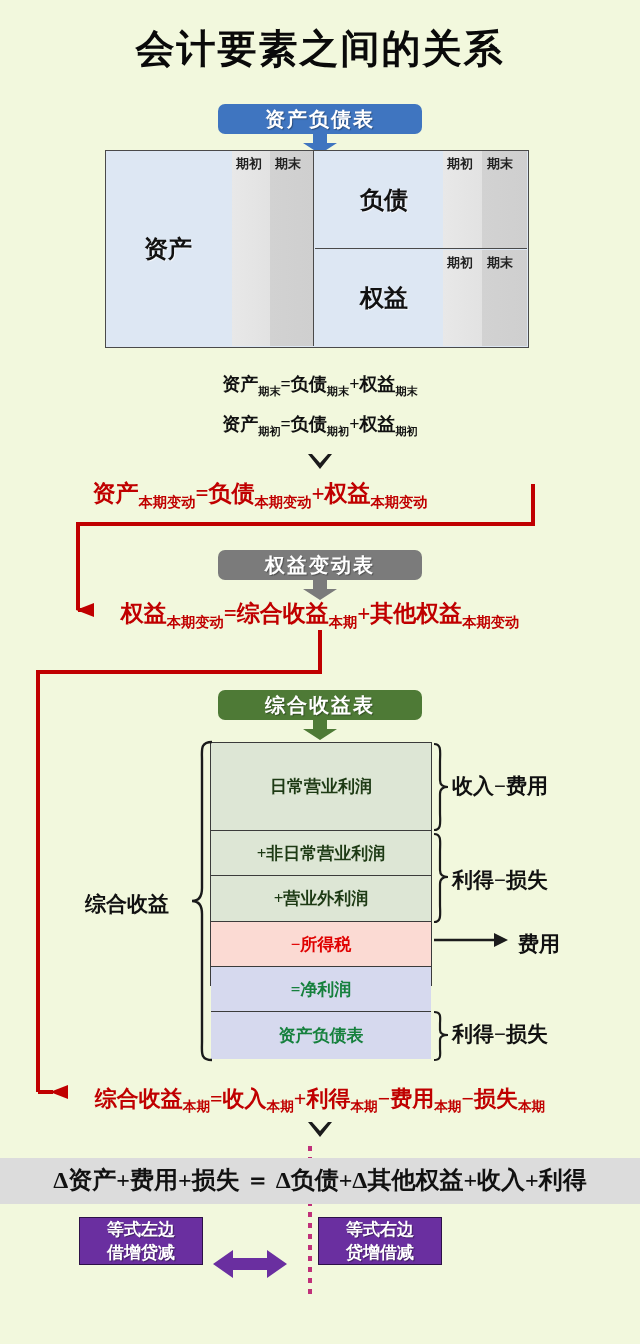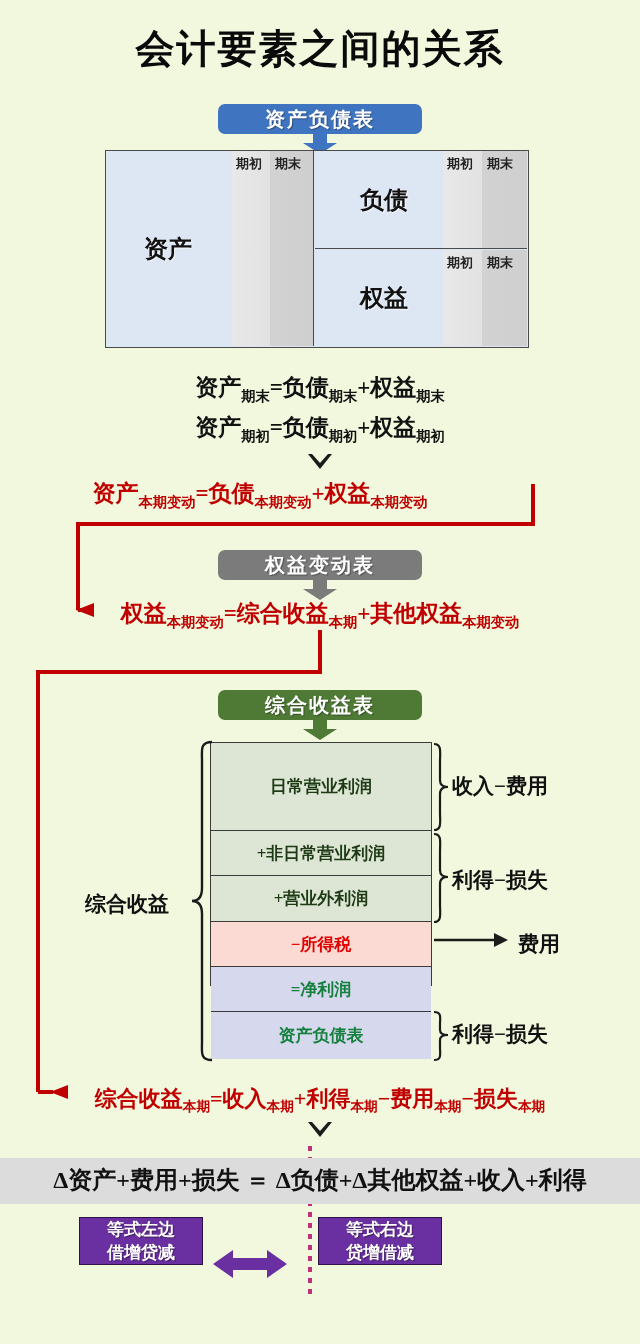--- a/index.html
+++ b/index.html
@@ -37,21 +37,21 @@
   .col-qc{ background:linear-gradient(to right,#e8e8e8,#e2e2e2); }
   .col-qm{ background:linear-gradient(to right,#d2d2d2,#cfcfcf); }
   .period-label{ position:absolute; font-size:13px; font-weight:bold; color:#222;
      font-family:"Liberation Serif",serif; }
   .bs-title{ position:absolute; font-size:24px; font-weight:bold; color:#111;
      text-shadow:1px 1px 1px rgba(255,255,255,.7); }
 
   
   .eq{ text-align:center; white-space:nowrap; font-weight:bold;
        font-family:"Liberation Serif","DejaVu Serif",serif; }
-  .eq-black{ color:#111; font-size:23px; }
+  .eq-black{ color:#111; font-size:18px; }
   .eq-red{ color:#c00000; }
   .sub{ font-size:0.62em; vertical-align:sub; font-weight:bold; letter-spacing:0; }
 
   
   #income-table{ left:210px; top:730px; width:222px; height:244px;
      border:1.4px solid #3b3b3b; box-sizing:border-box; }
   .inc-row{ position:absolute; left:0; width:100%; box-sizing:border-box;
      border-bottom:1.2px solid #3b3b3b; text-align:center; font-weight:bold;
      font-size:17px; display:flex; align-items:center; justify-content:center; }
   .row-green{ background:#dde6d5; color:#1d3a14; }

